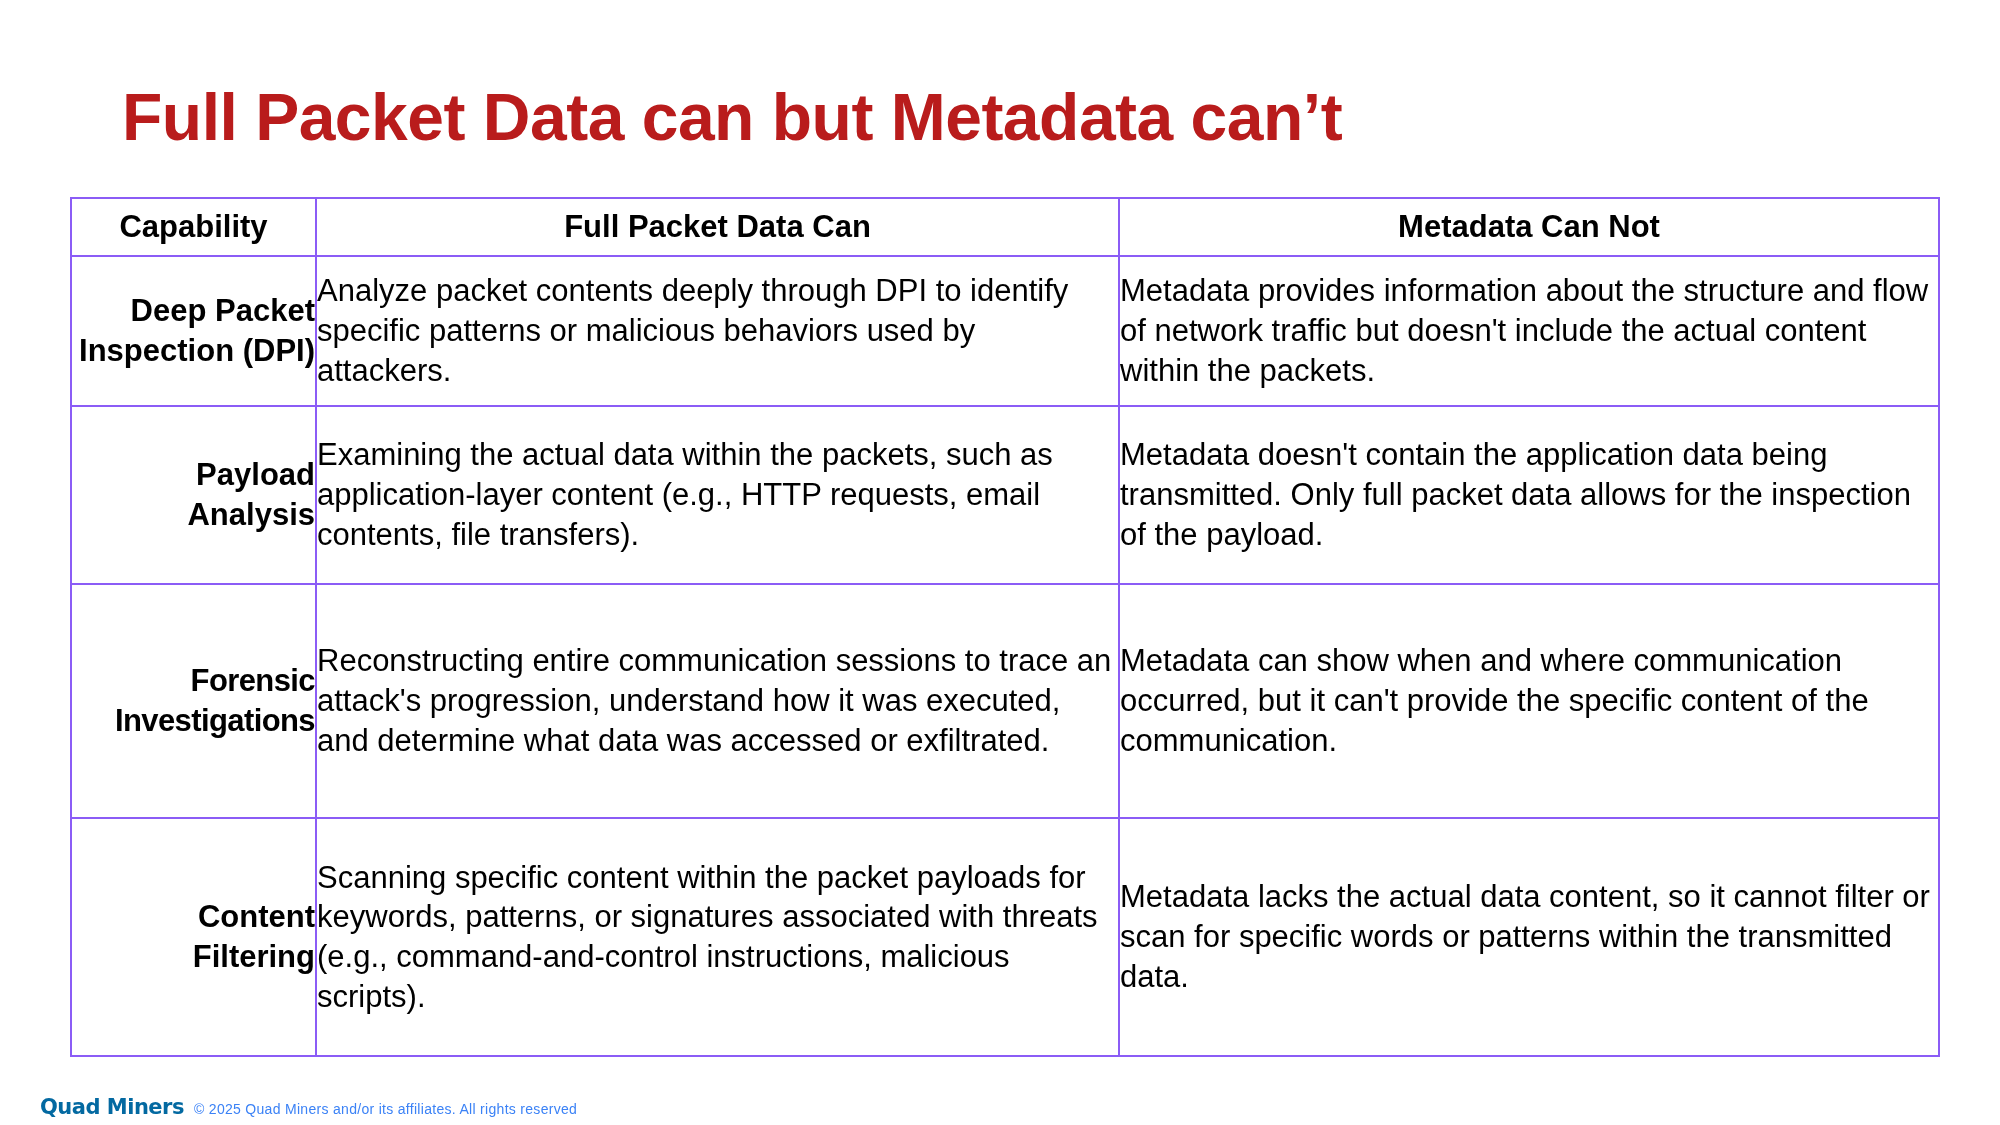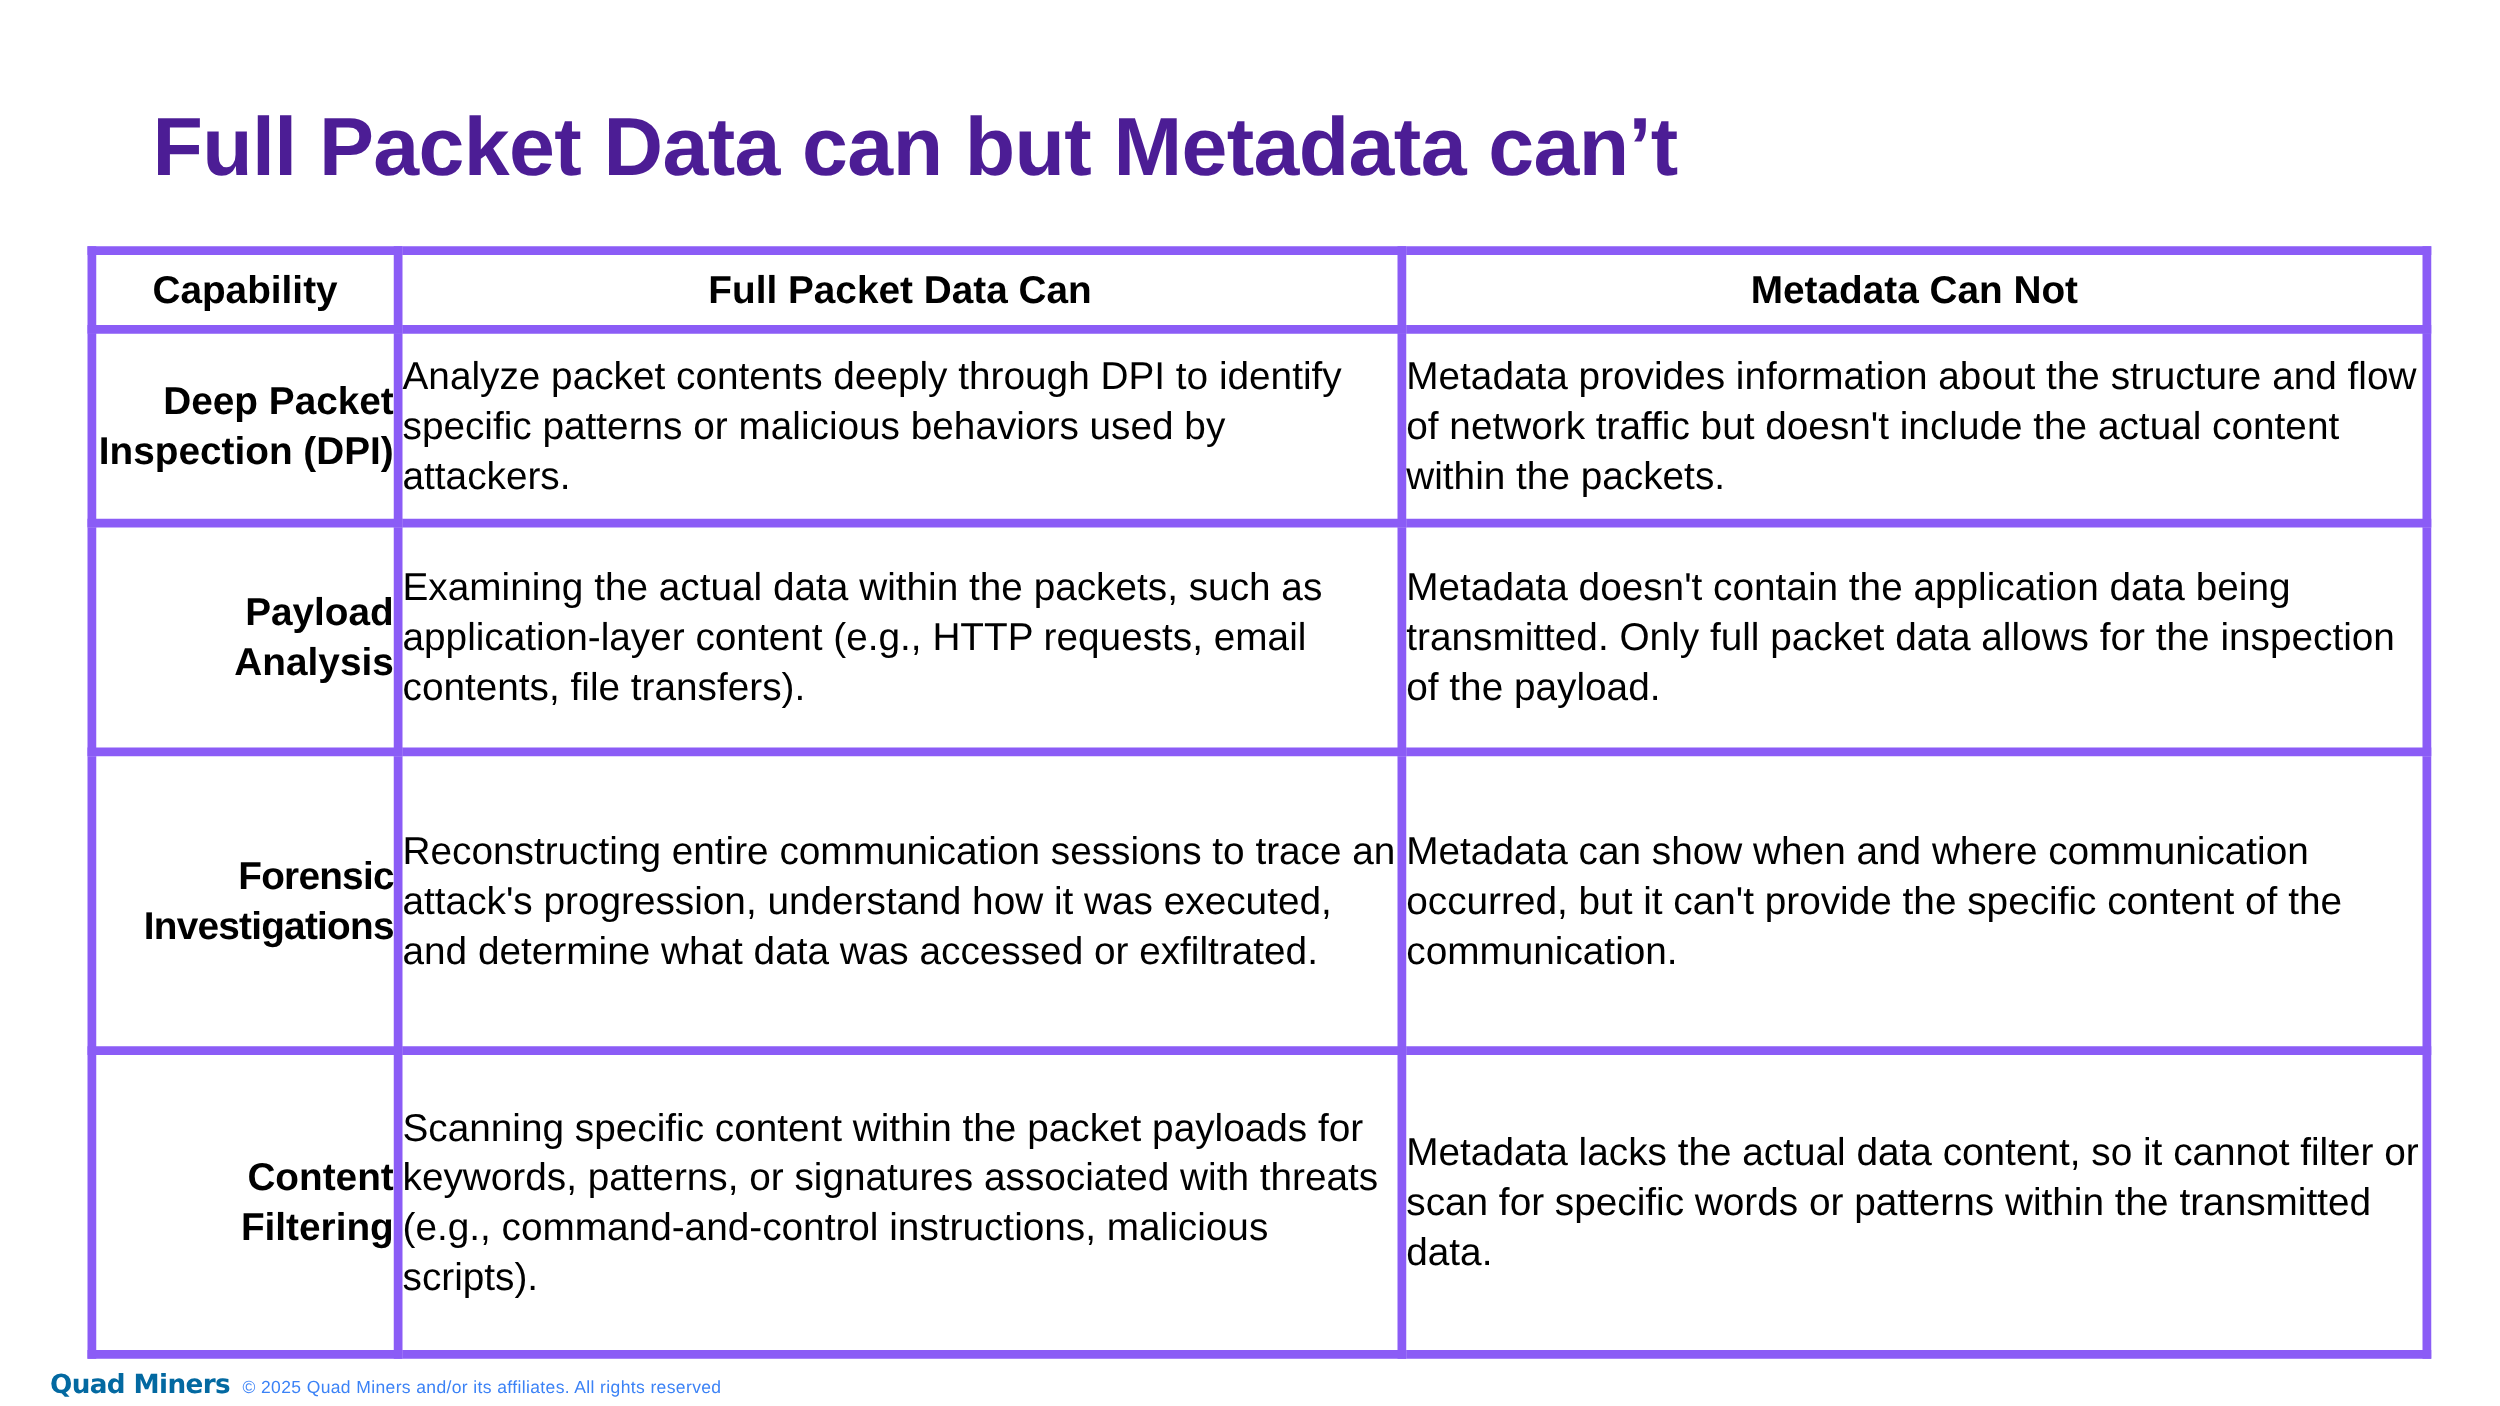--- a/index.html
+++ b/index.html
@@ -19,34 +19,34 @@
   
   .slide-title {
     position: absolute;
     left: 122px;
     top: 84px;
     font-size: 66px;
     font-weight: bold;
     letter-spacing: -0.5px;
     line-height: 1.0;
     white-space: nowrap;
-    color: #4c1d95;
+    color: #b91c1c;
   }
 
   
   .cap-table {
     position: absolute;
     left: 70px;
     top: 197px;
     width: 1868px;
     border-collapse: collapse;
     table-layout: fixed;
   }
   .cap-table td, .cap-table th {
-    border: 7px solid #8b5cf6;
+    border: 2px solid #8b5cf6;
     vertical-align: middle;
     padding: 0;
     background: #ffffff;
   }
   .col-cap   { width: 245px; }
   .col-full  { width: 803px; }
   .col-meta  { width: 820px; }
 
   
   .hdr-cell {

